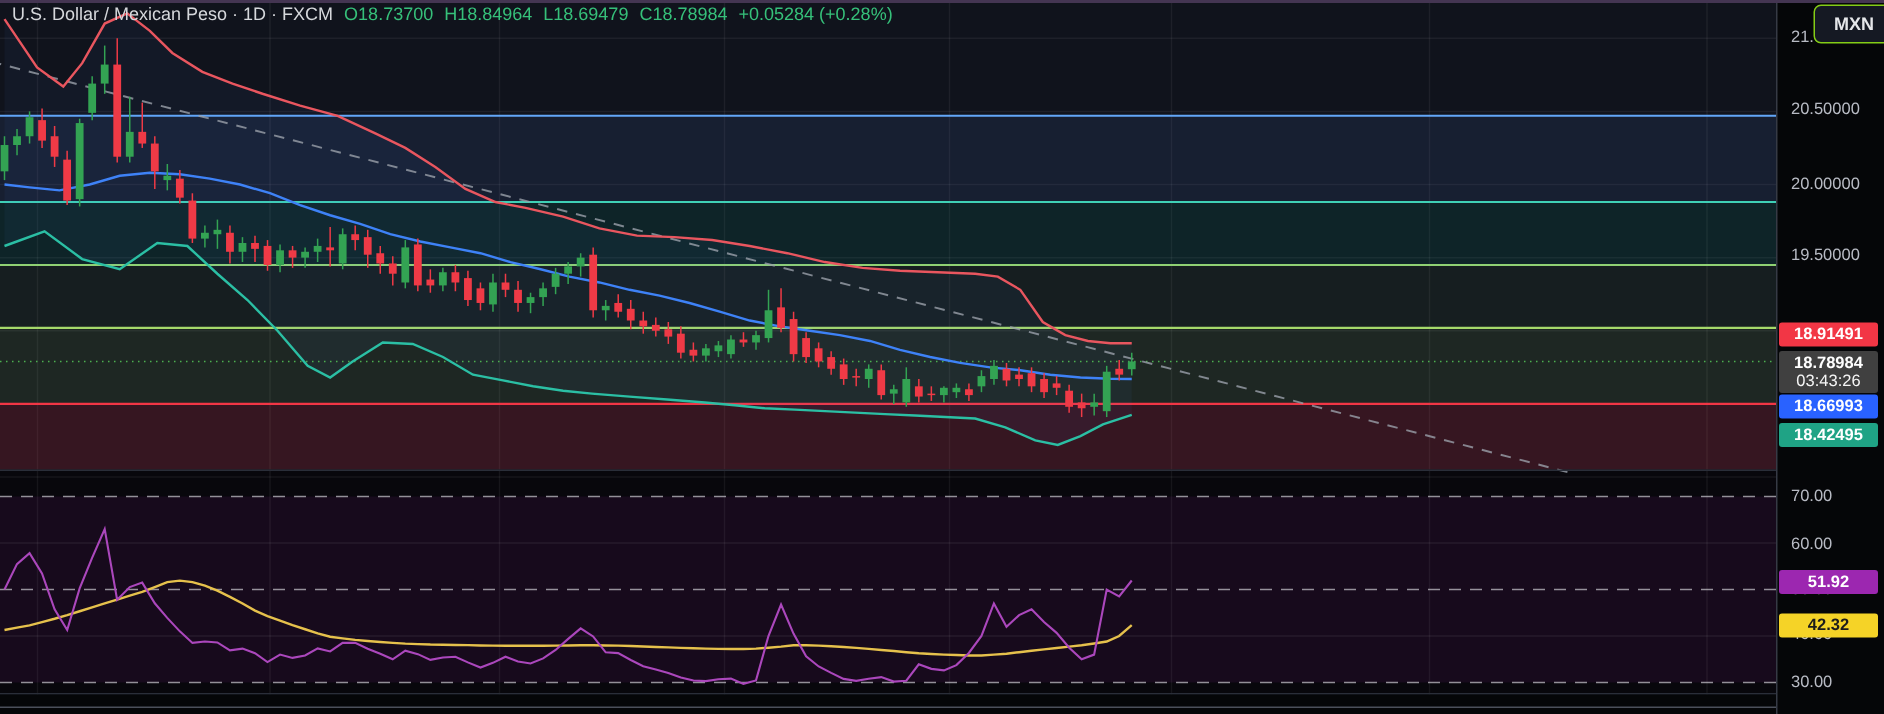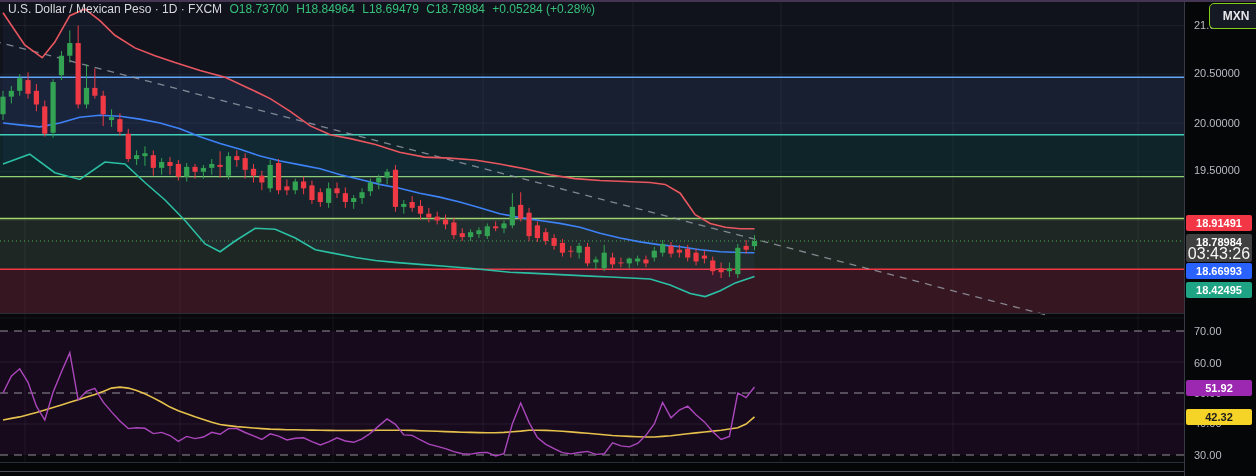--- a/index.html
+++ b/index.html
@@ -19,21 +19,21 @@
   .t-yellow{color:#e8c532;font-weight:700;}
   .t-empty{color:#9a9da6;}
   
   .axis{position:absolute;left:1184px;top:0;width:72px;height:476px;background:#050608;
         border-left:1px solid #363a45;z-index:6;}
   .axis-label{position:absolute;left:0;width:64px;text-align:left;padding-left:9px;
               font-size:11px;color:#b8bbc4;z-index:1;}
   .badge{position:absolute;left:1px;width:66px;text-align:center;font-size:11px;font-weight:700;
          color:#fff;border-radius:2px;z-index:3;padding-top:2px;height:14px;}
   .badge.two{height:26px;line-height:12px;font-weight:700;}
-  .badge .sub{font-weight:400;font-size:16px;opacity:.95;}
+  .badge .sub{font-weight:400;font-size:11px;opacity:.95;}
   .cur-btn{position:absolute;left:24px;top:3px;width:52px;height:24px;background:#151923;
            border:1px solid #84cc16;border-radius:5px;color:#e4e6e9;font-size:12px;font-weight:700;
            display:flex;align-items:center;justify-content:center;z-index:4;}
   .sep{position:absolute;left:0;width:1184px;height:1px;background:#2a2e39;z-index:4;}
   .time-strip{position:absolute;left:0;top:463px;width:1184px;height:13px;background:#050608;z-index:4;}
   .time-strip .edge{position:absolute;left:0;top:8px;width:100%;height:1px;background:#4b4f5a;}
 </style>
 </head>
 <body>
 

